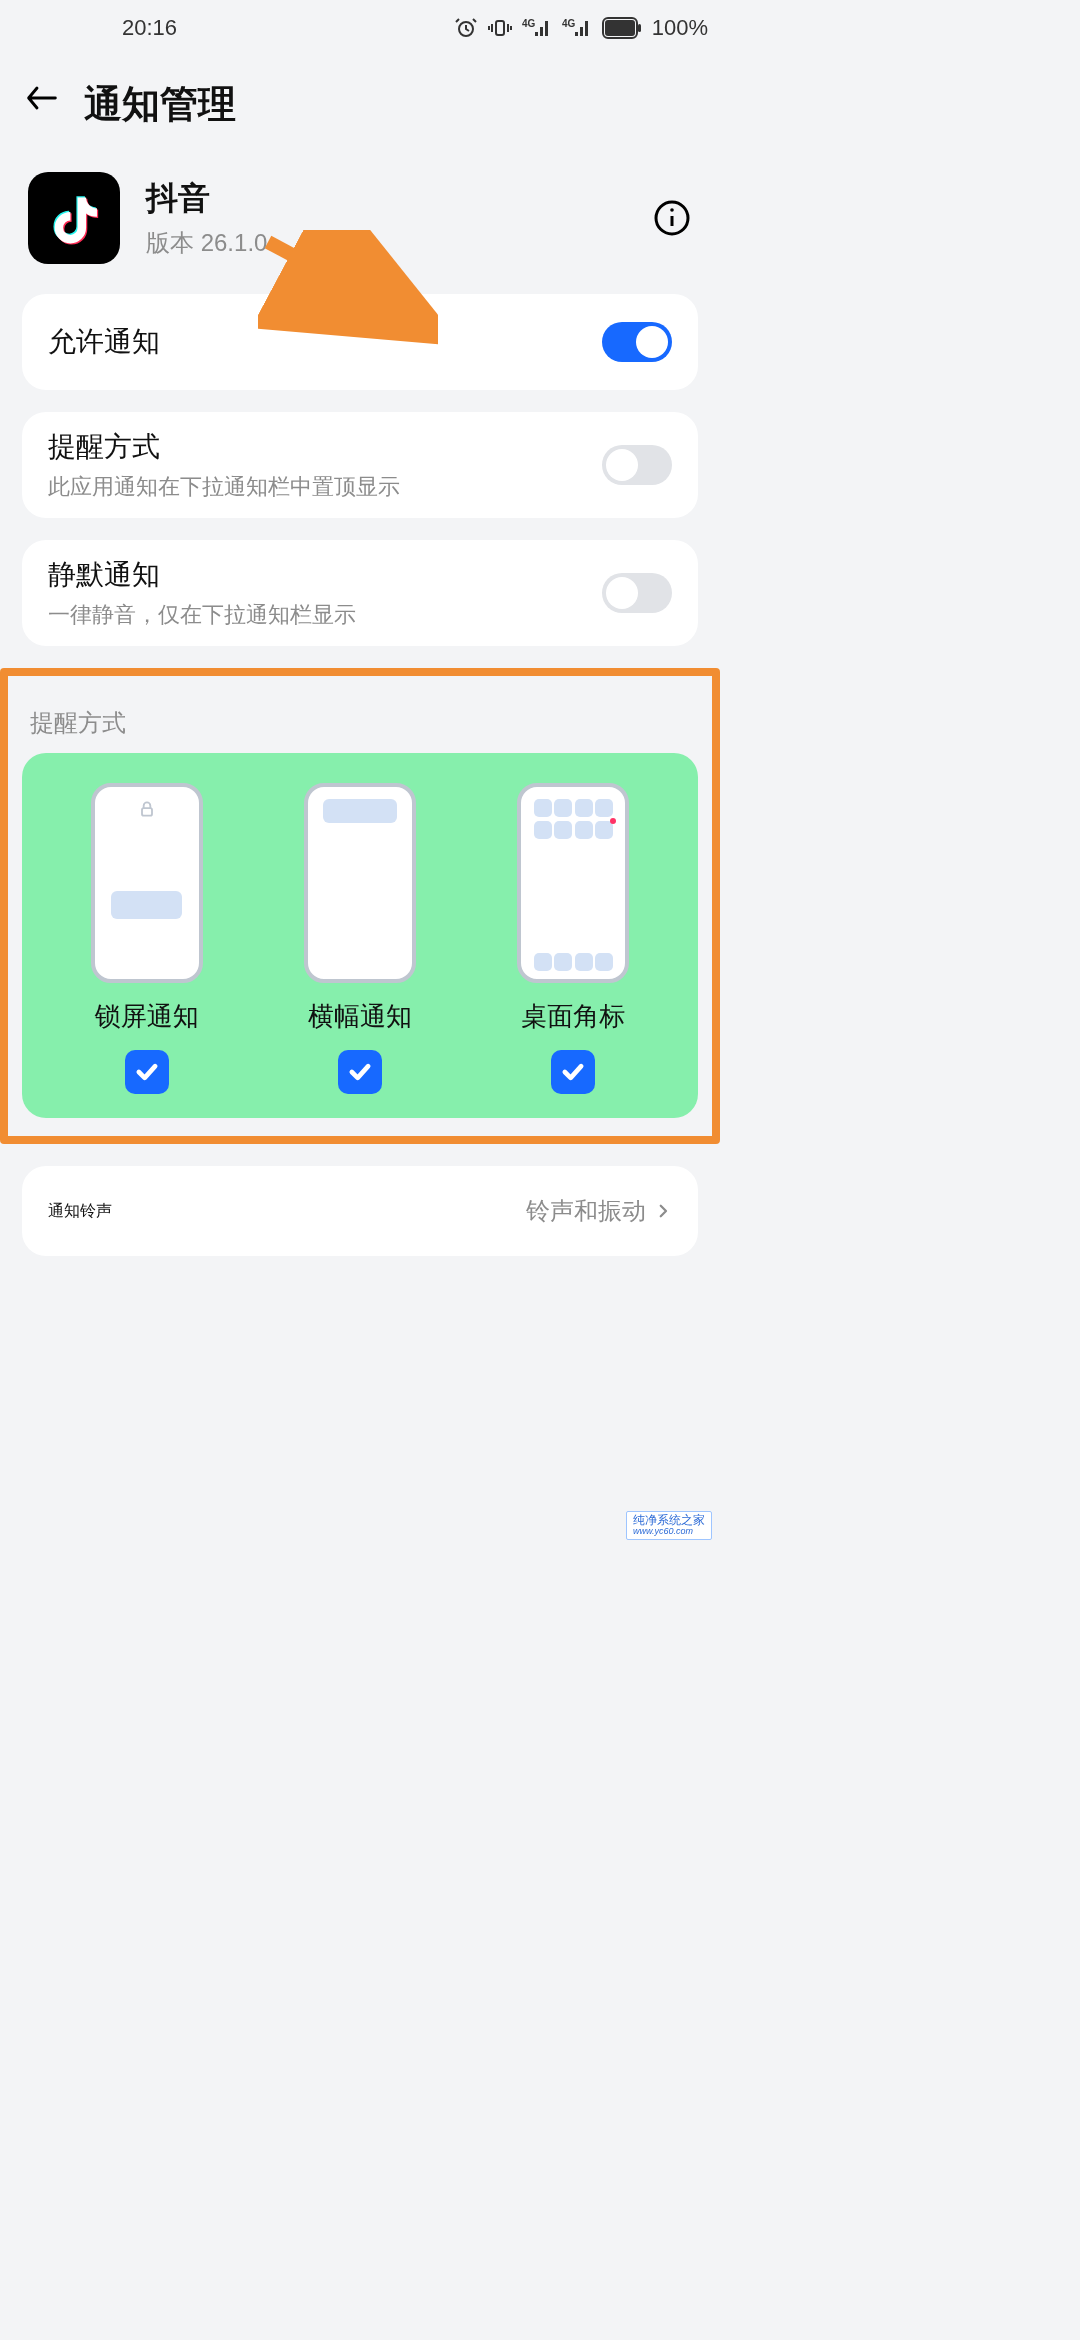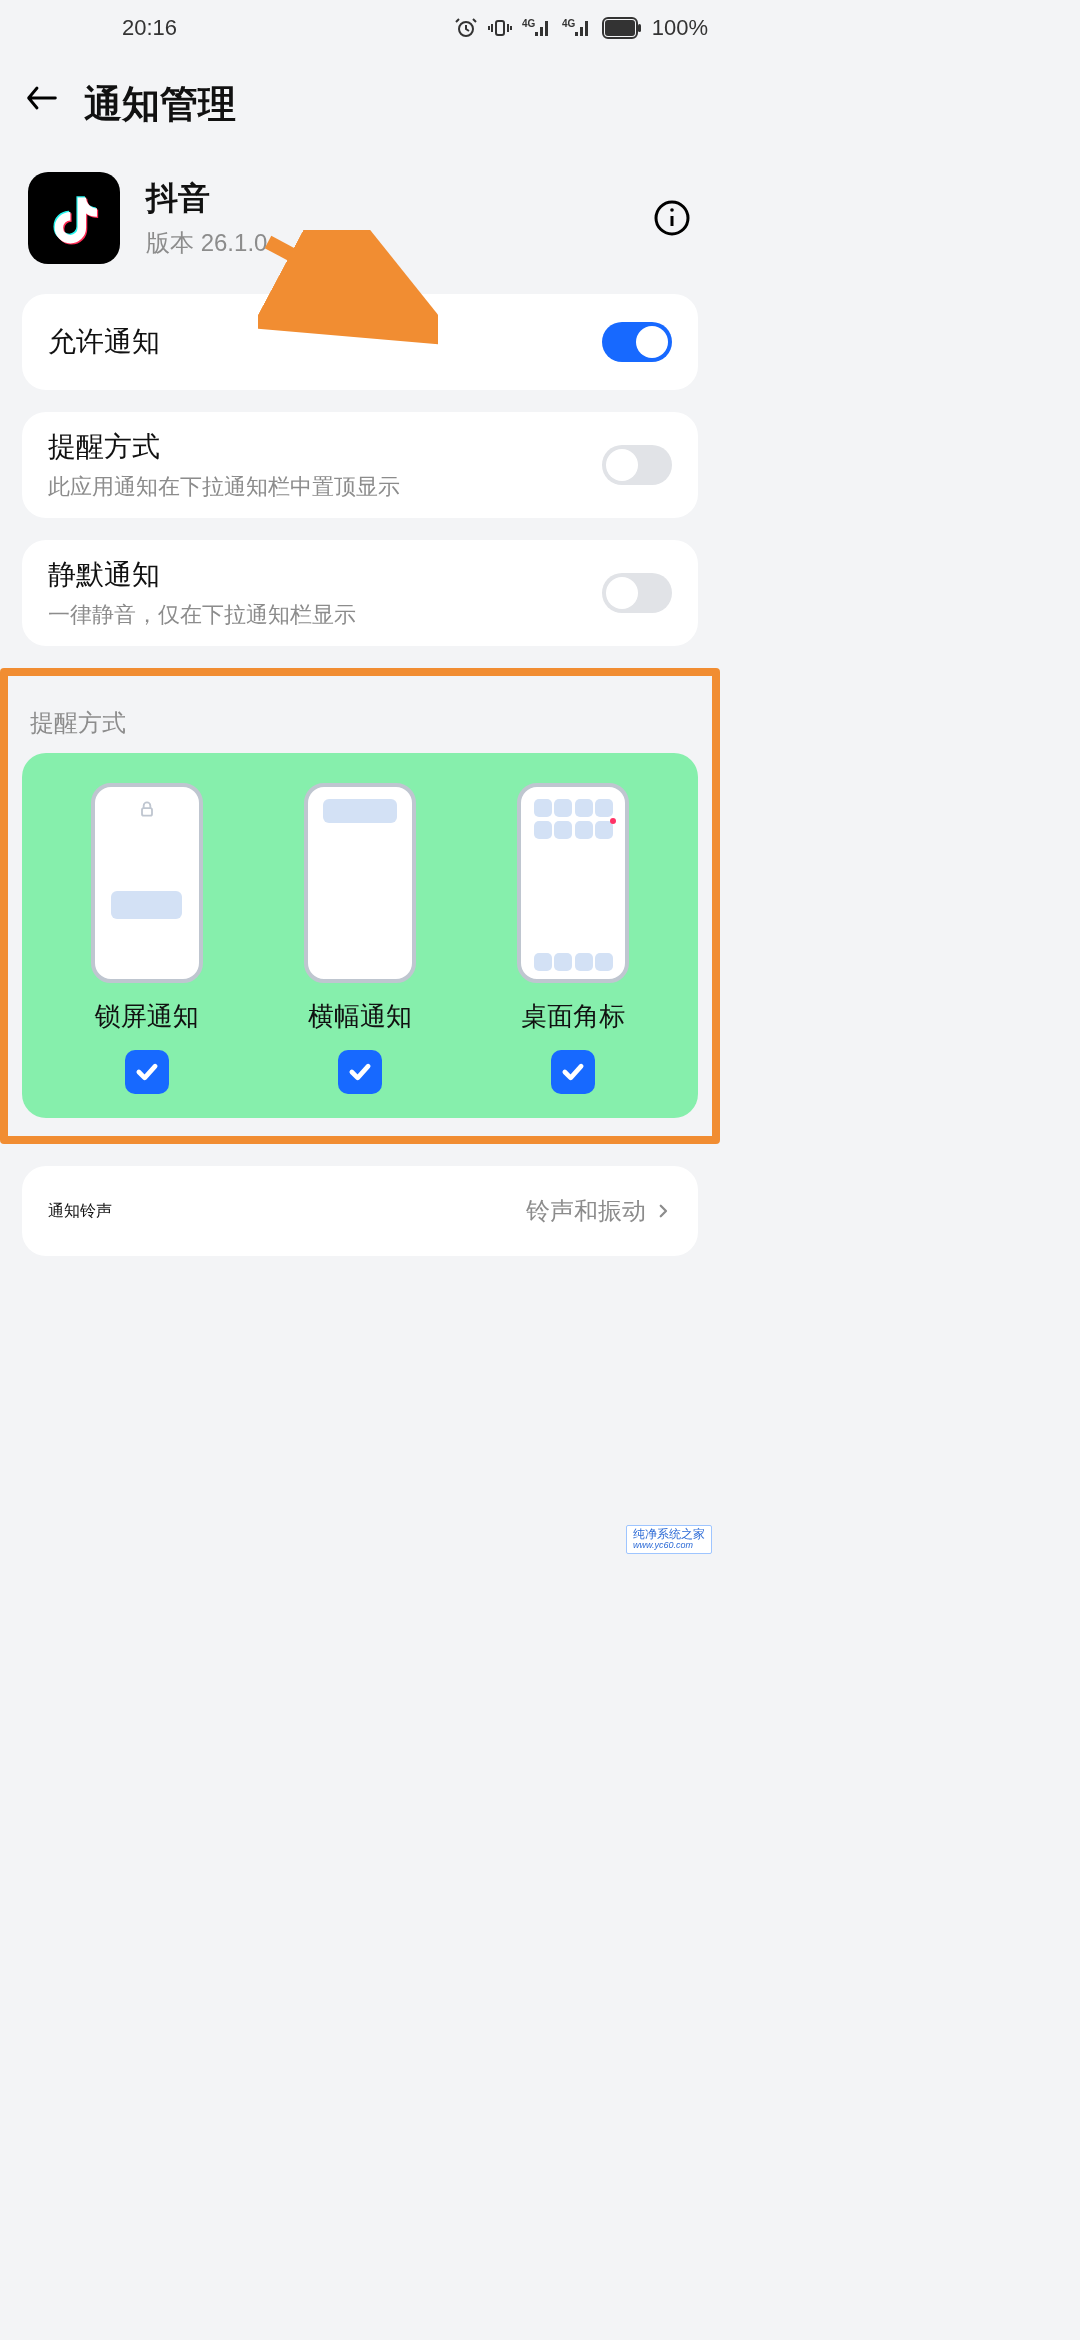--- a/index.html
+++ b/index.html
@@ -170,21 +170,21 @@
   .ringtone-row .value { font-size: 24px; color: #8c8c8c; margin-right: 8px; }
   .ringtone-row .chev { width: 18px; height: 18px; }
 
   
   .arrow-annotation { position: absolute; left: 258px; top: 230px; pointer-events: none; }
 
   
   .watermark {
     position: absolute;
     right: 8px;
-    bottom: 6px;
+    bottom: 20px;
     background: #fff;
     border: 1px solid #9ec5ff;
     padding: 2px 6px;
     font-size: 12px;
     color: #2d6bd6;
     line-height: 1.1;
     border-radius: 2px;
   }
   .watermark .wm-sub { font-size: 9px; color: #2d6bd6; text-align: left; font-style: italic; }
 </style>

